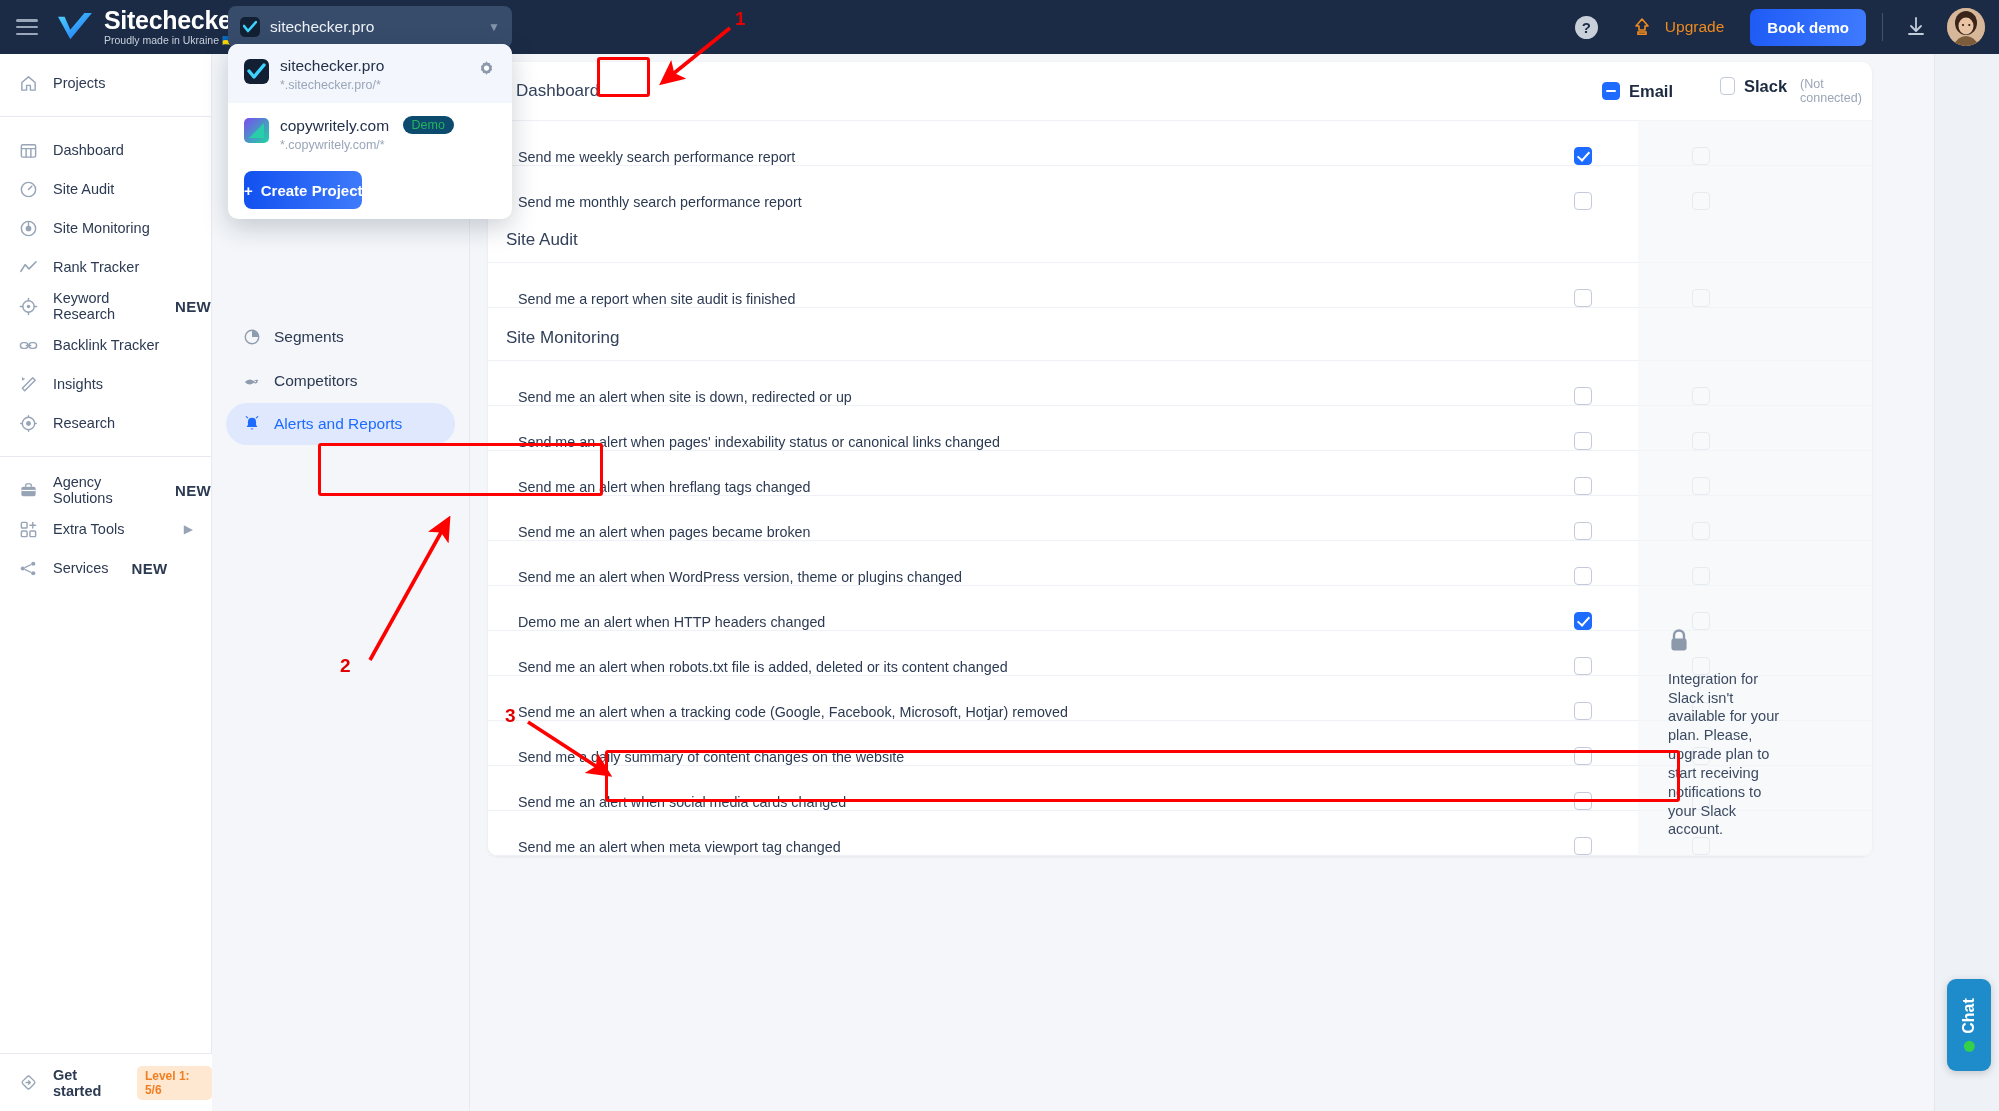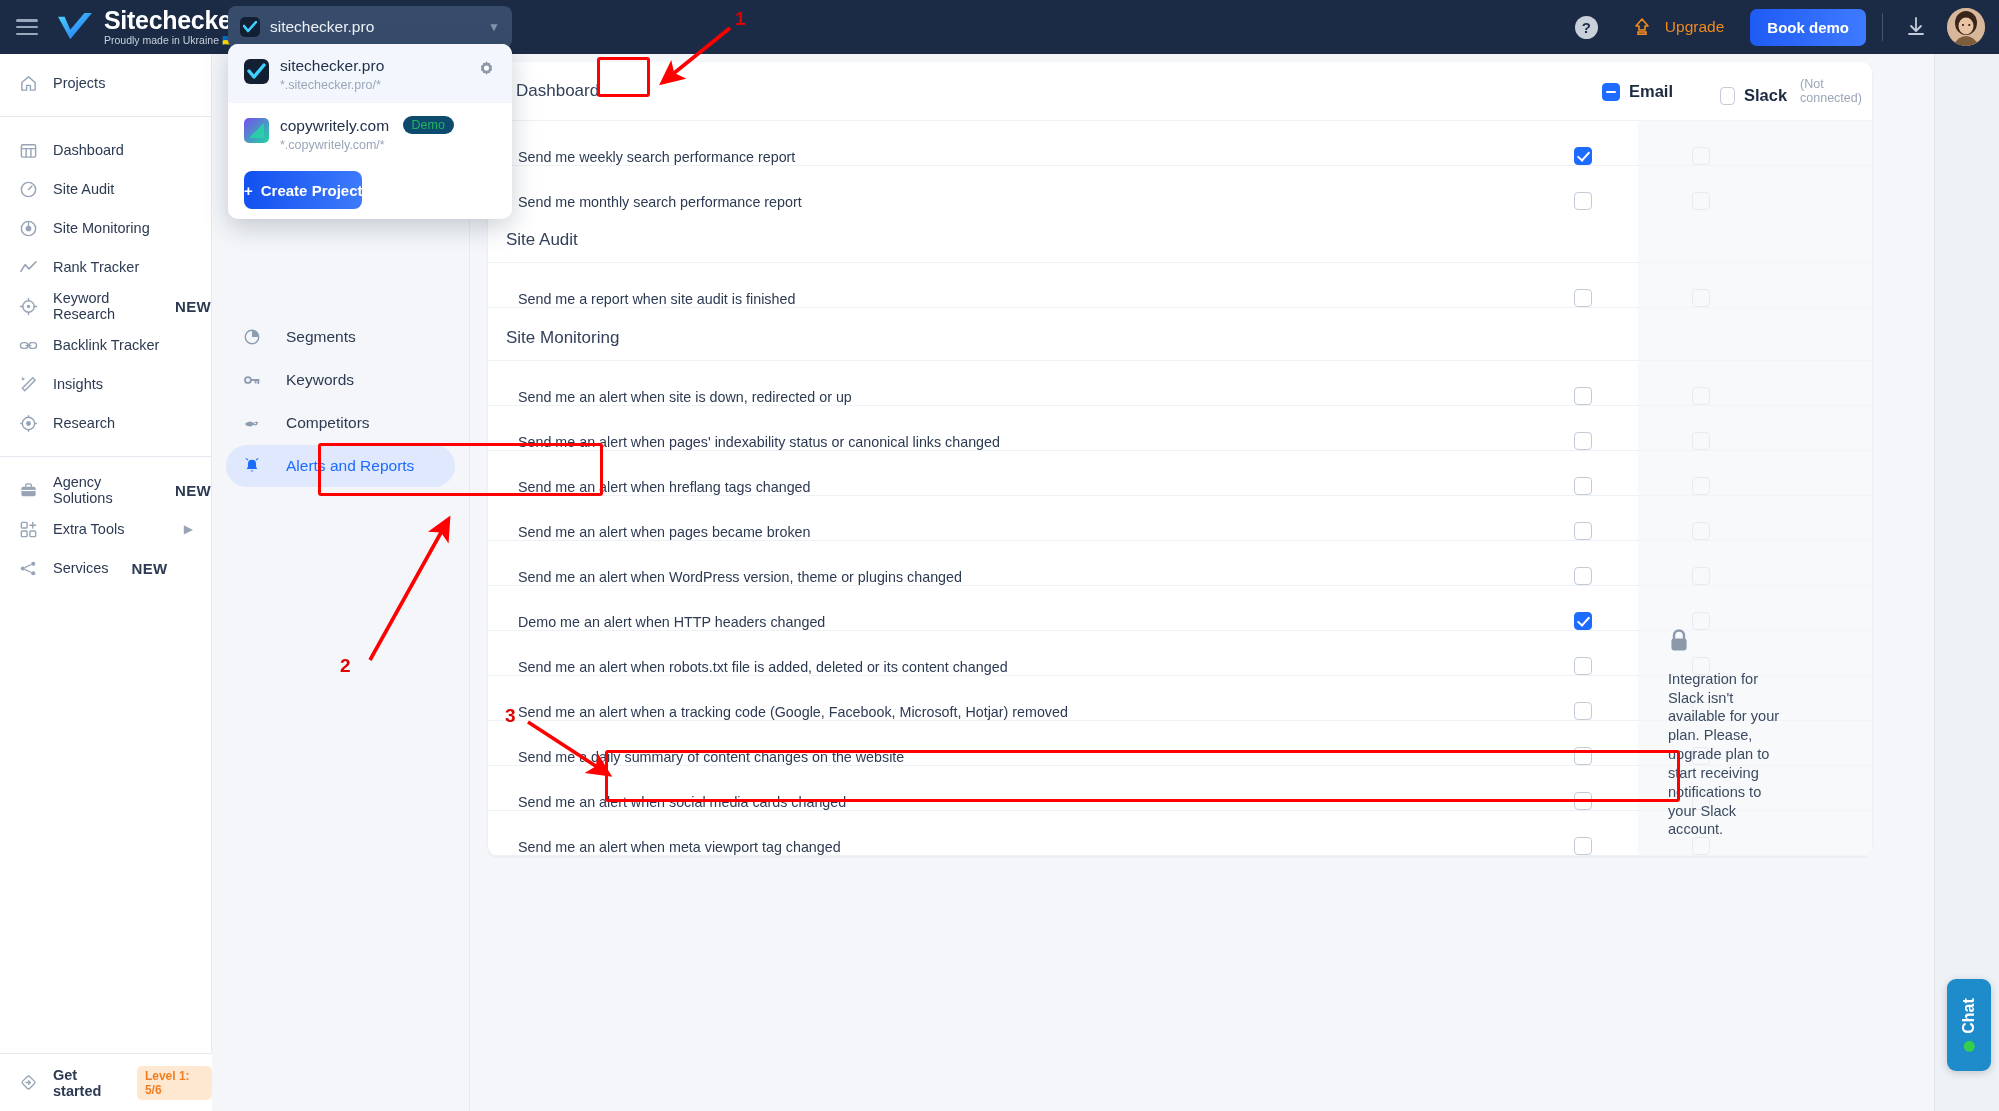--- a/index.html
+++ b/index.html
@@ -67,37 +67,37 @@
   .chev-r { margin-left: auto; margin-right: 18px; color: #97a4b6; font-size: 12px; }
   .getstarted { position: absolute; bottom: 0; left: 0; width: 212px; height: 58px;
                 display: flex; align-items: center; padding-left: 18px; gap: 14px;
                 border-top: 1px solid #e6eaf0; cursor: pointer; background:#fff;}
   .lvl-badge { background: #ffe8d2; color: #ef7f22; font-size: 12px; font-weight: bold;
                padding: 3px 8px; border-radius: 5px; }
 
   
   .subnav { position: absolute; left: 212px; top: 54px; width: 258px; height: 1057px;
             background: #f4f6f9; border-right: 1px solid #e6eaf0; z-index: 15; }
-  .sub-item { display: flex; align-items: center; gap: 24px; height: 42px;
+  .sub-item { display: flex; align-items: center; gap: 12px; height: 42px;
               margin: 0 14px; padding-left: 16px; border-radius: 21px; cursor: pointer; }
   .sub-item.active { background: #dfe8fd; }
   .sub-ico { width: 20px; height: 20px; flex: none; color: #8e9cb0;
              display:flex; align-items:center; justify-content:center; }
   .sub-item.active .sub-ico { color: #1e6bff; }
   .sub-lbl { font-size: 15.5px; color: #2c3a52; }
   .sub-item.active .sub-lbl { color: #1e6bff; }
 
   
   .main { position: absolute; left: 470px; top: 54px; width: 1464px; height: 1057px;
           background: #f4f6f9; overflow: hidden; }
   .card { position: absolute; left: 18px; top: 8px; width: 1384px; background: #fff;
           border-radius: 10px; box-shadow: 0 1px 3px rgba(30,45,70,.07); }
   .col-head { display: flex; align-items: center; height: 58px; padding: 0 0 0 28px; }
   .col-head .ttl { font-size: 17px; color: #33415a; flex: 1; }
-  .hcol { display:flex; align-items:flex-end; gap: 9px; padding-left: 32px; }
+  .hcol { display:flex; align-items:flex-start; gap: 9px; padding-left: 32px; }
   .hcol.email { position: absolute; left: 1082px; }
   .hcol.slack { position: absolute; left: 1200px; }
   .hcol .lbl { font-size: 16.5px; color: #1d2a40; font-weight: 600; }
   .hcol .note { font-size: 12.5px; color: #9aa6b8; margin-left: 4px; }
 
   .sec-title { font-size: 17px; color: #33415a; padding: 20px 0 12px 18px; }
   .row { position: relative; display: flex; align-items: flex-end; height: 45px;
          border-top: 1px solid #eef1f5; }
   .row .txt { font-size: 14.3px; color: #2c3a52; padding-left: 30px; }
   .cb { position: absolute; width: 18px; height: 18px; border-radius: 4px;
@@ -373,29 +373,20 @@
     <div class="sub-item">
       <span class="sub-ico">
         <svg width="18" height="18" viewBox="0 0 20 20">
             <circle cx="10" cy="10" r="7.5" fill="none" stroke="currentColor" stroke-width="1.5"></circle>
             <path d="M10 10 V2.5 A7.5 7.5 0 0 1 17.5 10 Z" fill="currentColor"></path>
           </svg>
       </span>
       <span class="sub-lbl">Segments</span>
     </div>
     <div style="height:1px"></div>
-    <div class="sub-item">
-      <span class="sub-ico">
-        <svg width="18" height="18" viewBox="0 0 20 20">
-            <circle cx="5.5" cy="10" r="3.3" fill="none" stroke="currentColor" stroke-width="2"></circle>
-            <path d="M8.8 10 H17.5 M14 10 V13 M17 10 V13.5" stroke="currentColor" stroke-width="2" stroke-linecap="round"></path>
-          </svg>
-      </span>
-      <span class="sub-lbl">Keywords</span>
-    </div>
     <div style="height:1px"></div>
     <div class="sub-item">
       <span class="sub-ico">
         <svg width="18" height="18" viewBox="0 0 20 20">
             <path d="M2 11 q5 -5 10 -1 q2 -2 5 -1 q-1.5 2 -1 3 q-2.5 1.5 -4 0 q-5 4 -10 -1 Z" fill="currentColor"></path>
             <circle cx="13.5" cy="10.5" r="0.9" fill="#fff"></circle>
           </svg>
       </span>
       <span class="sub-lbl">Competitors</span>
     </div>

